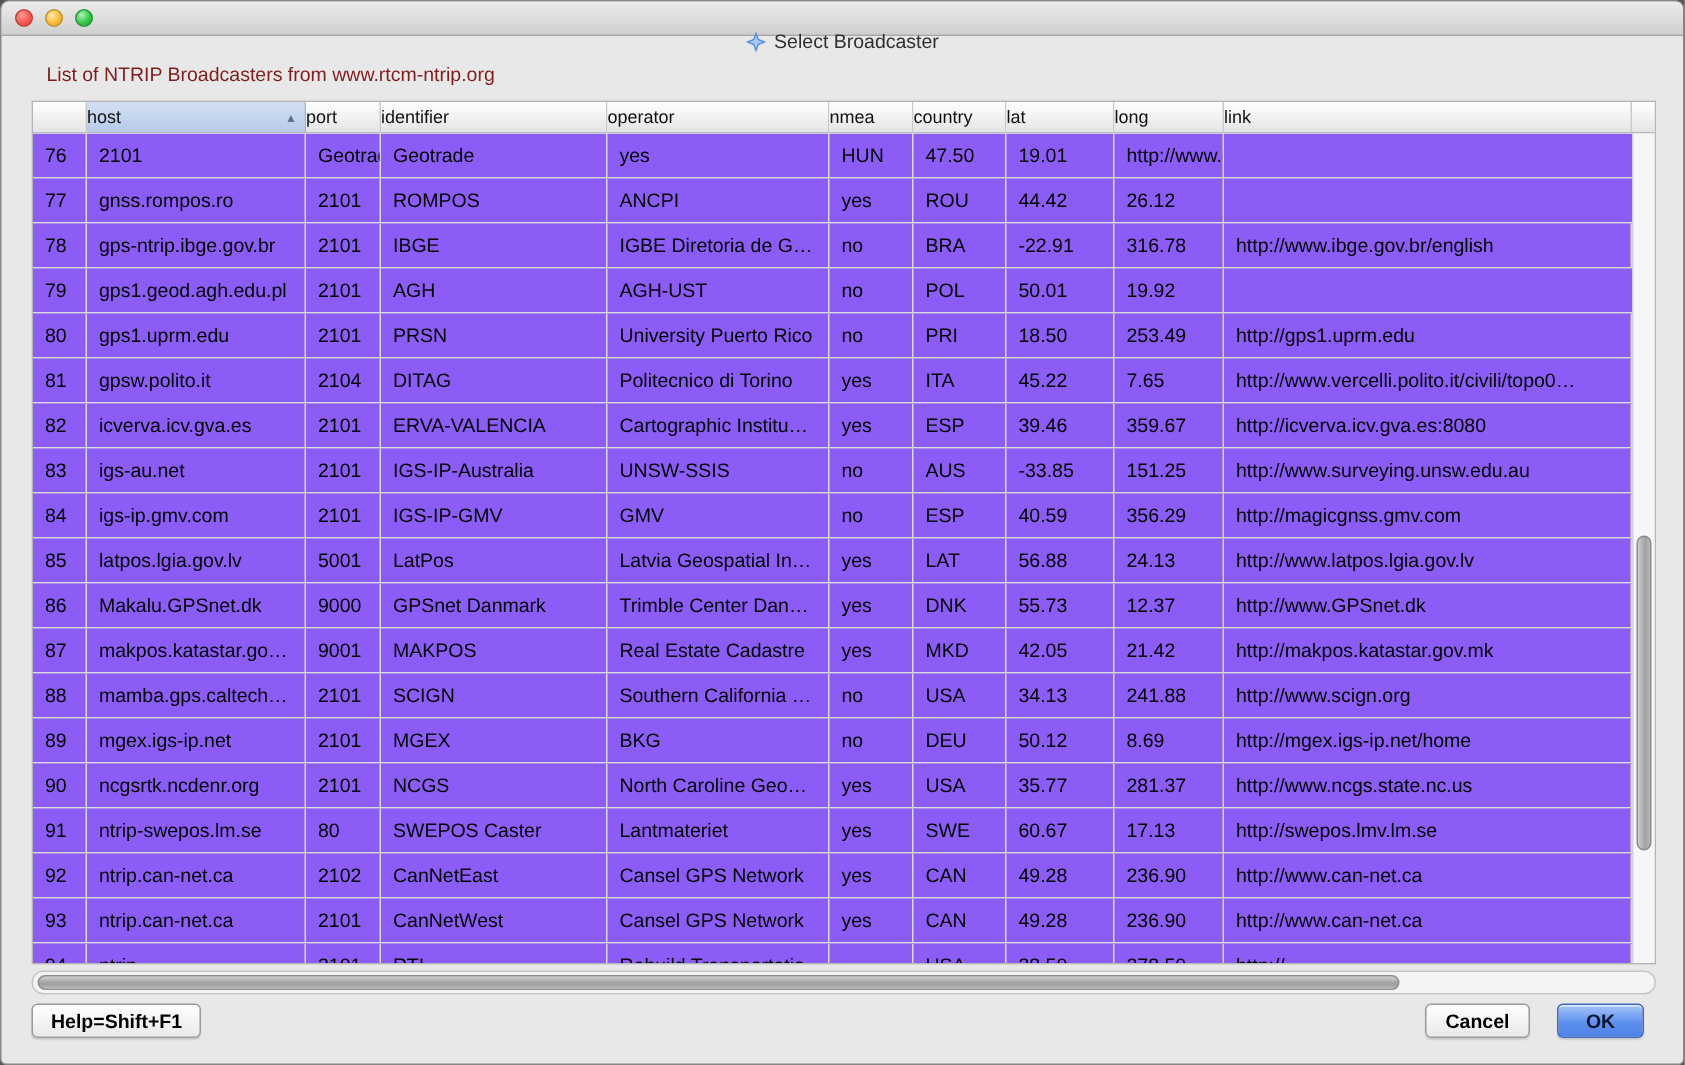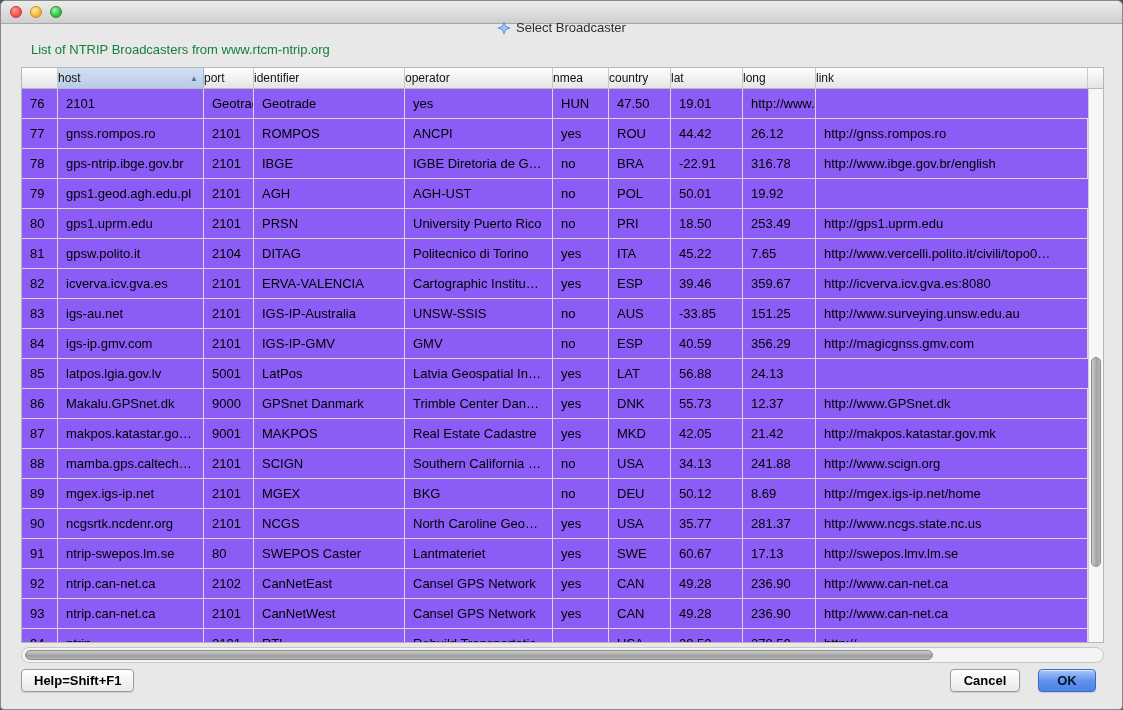--- a/index.html
+++ b/index.html
@@ -26,21 +26,21 @@
   .title {
     position:absolute; top:0; left:0; right:0; height:23px;
     display:flex; align-items:center; justify-content:center; gap:5px;
     font-size:13px; color:#2f2f2f;margin-top:15px;
   }
   .title-icon { width:14px; height:14px; display:inline-block; }
 
   
   .heading {
     position:absolute; top:41px; left:30px;
-    font-size:13px; color:#15803d;
+    font-size:13px; color:#7f1d1d;
   }
 
   
   .table-wrap {
     position:absolute; top:66px; left:20px; width:1083px; height:576px;
     background:#fff; border:1px solid #b6b6b6;
   }
   .grid-row {
     display:grid;
     grid-template-columns:36px 146px 50px 151px 148px 56px 62px 72px 73px minmax(0,1fr);
@@ -173,21 +173,20 @@
         <div class="trow grid-row">
           <div class="tcell">77</div>
           <div class="tcell">gnss.rompos.ro</div>
           <div class="tcell">2101</div>
           <div class="tcell">ROMPOS</div>
           <div class="tcell">ANCPI</div>
           <div class="tcell">yes</div>
           <div class="tcell">ROU</div>
           <div class="tcell">44.42</div>
           <div class="tcell">26.12</div>
-          <div class="tcell">http://gnss.rompos.ro</div>
         </div>
         <div class="trow grid-row">
           <div class="tcell">78</div>
           <div class="tcell">gps-ntrip.ibge.gov.br</div>
           <div class="tcell">2101</div>
           <div class="tcell">IBGE</div>
           <div class="tcell">IGBE Diretoria de G…</div>
           <div class="tcell">no</div>
           <div class="tcell">BRA</div>
           <div class="tcell">-22.91</div>
@@ -268,20 +267,21 @@
         <div class="trow grid-row">
           <div class="tcell">85</div>
           <div class="tcell">latpos.lgia.gov.lv</div>
           <div class="tcell">5001</div>
           <div class="tcell">LatPos</div>
           <div class="tcell">Latvia Geospatial In…</div>
           <div class="tcell">yes</div>
           <div class="tcell">LAT</div>
           <div class="tcell">56.88</div>
           <div class="tcell">24.13</div>
+          <div class="tcell">http://www.latpos.lgia.gov.lv</div>
         </div>
         <div class="trow grid-row">
           <div class="tcell">86</div>
           <div class="tcell">Makalu.GPSnet.dk</div>
           <div class="tcell">9000</div>
           <div class="tcell">GPSnet Danmark</div>
           <div class="tcell">Trimble Center Dan…</div>
           <div class="tcell">yes</div>
           <div class="tcell">DNK</div>
           <div class="tcell">55.73</div>

